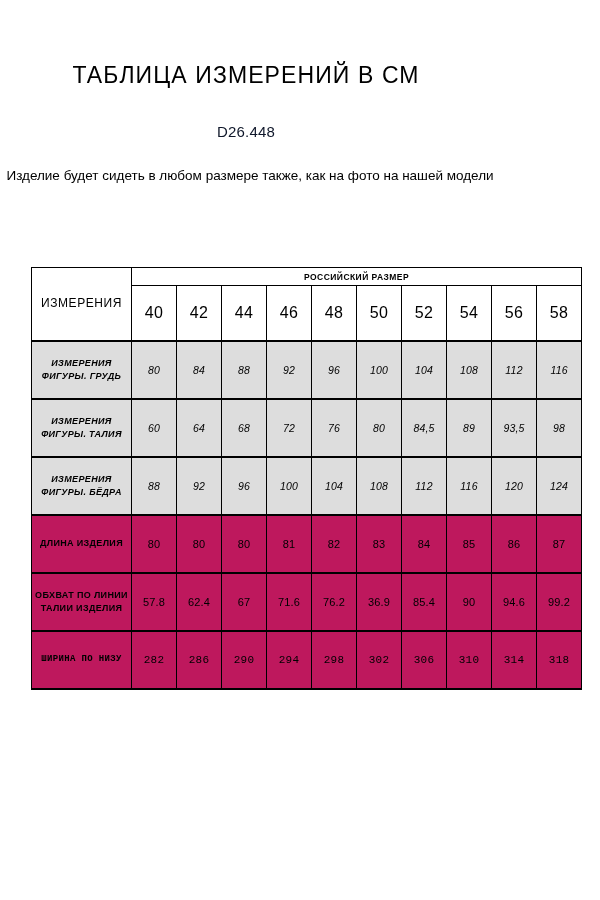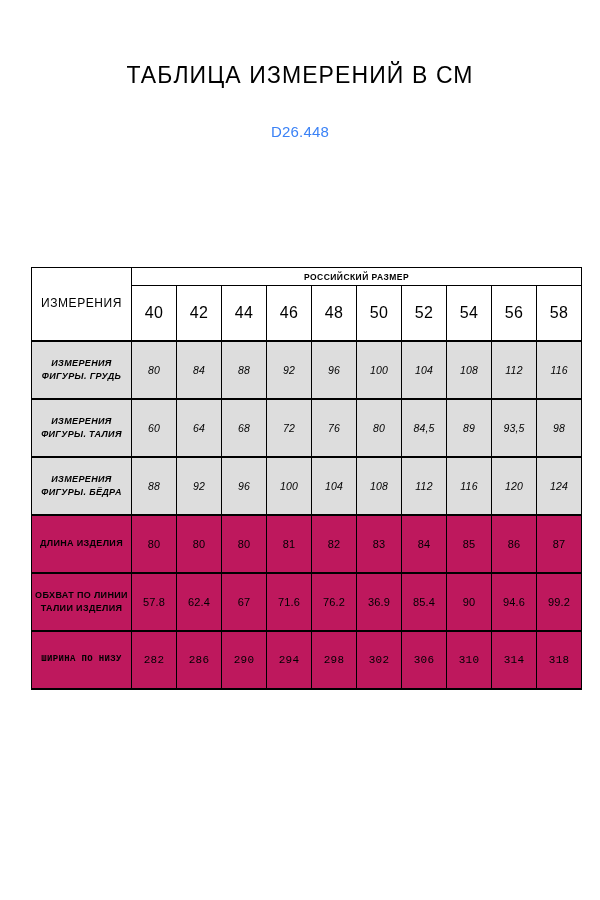--- a/index.html
+++ b/index.html
@@ -10,21 +10,21 @@
     width: 600px;
     height: 900px;
     background: #ffffff;
     font-family: "Liberation Sans", sans-serif;
     color: #000000;
     -webkit-font-smoothing: antialiased;
   }
 
   .page {
     position: relative;
-    width: 600px;
+    width: 492px;
     height: 900px;
     box-sizing: border-box;
   }
 
   
   .header {
     padding-top: 62px;
     text-align: center;
   }
 
@@ -36,21 +36,21 @@
     margin: 0;
     color: #000;
   }
 
   .doc-code {
     font-size: 15px;
     font-weight: 400;
     letter-spacing: 0.2px;
     margin: 0;
     padding-top: 33px;
-    color: #3b82f6;
+    color: #0f172a;
   }
 
   .doc-subtitle {
     font-size: 13.5px;
     font-weight: 400;
     line-height: 1.55;
     margin: 0 auto;
     padding-top: 26px;
     width: 500px;
     color: #000;
@@ -163,20 +163,21 @@
   }
 </style>
 </head>
 <body>
 
 <div class="page">
 
   <div class="header">
     <h1 class="doc-title">ТАБЛИЦА ИЗМЕРЕНИЙ В СМ</h1>
     <p class="doc-code">D26.448</p>
+    <p class="doc-subtitle">Изделие будет сидеть в любом размере также, как на фото на нашей модели</p>
   </div>
 
   <div class="table-wrap">
     <table class="size-table">
       <colgroup>
         <col class="col-label">
         <col class="col-size">
           <col class="col-size">
           <col class="col-size">
           <col class="col-size">

